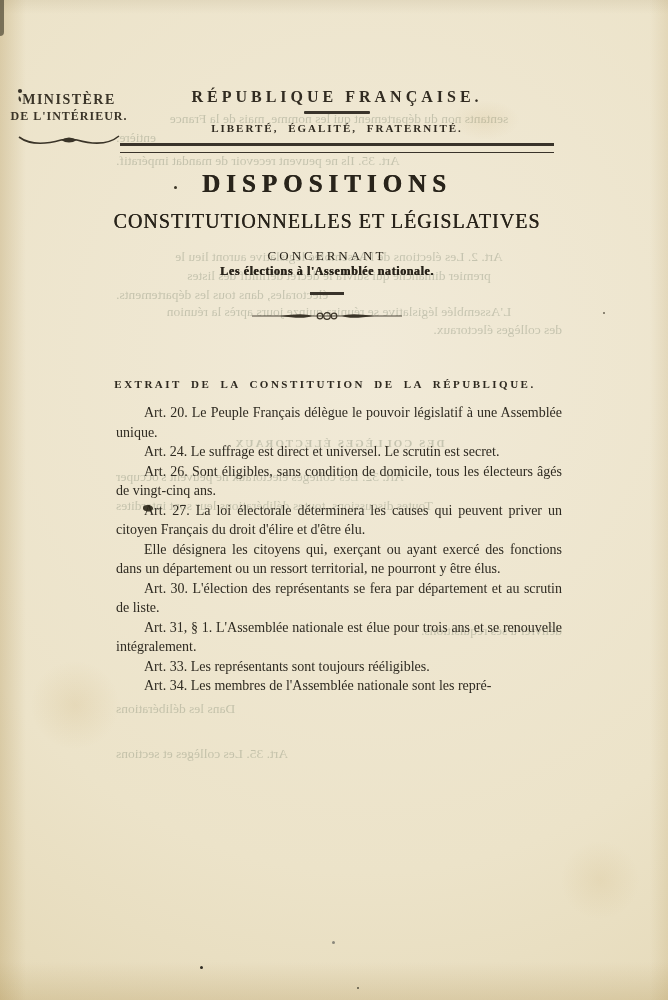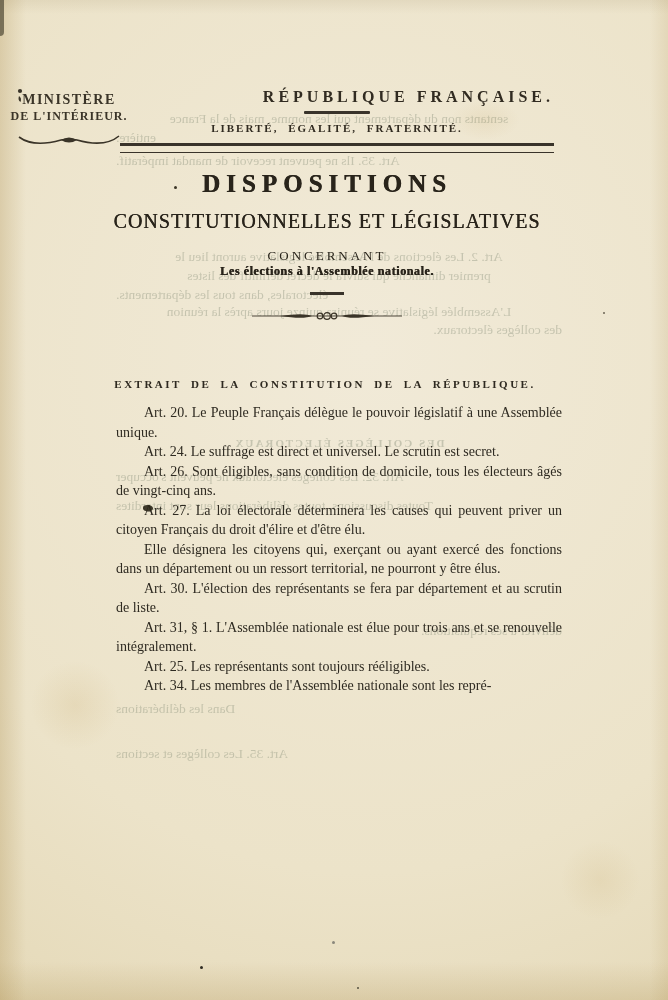--- a/index.html
+++ b/index.html
@@ -28,21 +28,21 @@
     text-align:center;color:#3a3428;
   }
   .stamp .l1{font-size:14px;font-weight:bold;letter-spacing:1.5px;}
   .stamp .l2{font-size:12px;font-weight:bold;letter-spacing:1px;margin-top:1px;}
   .stamp .mark{position:absolute;left:6px;top:-4px;}
   .stamp svg.flourish{display:block;margin:8px auto 0 auto;}
   
   .masthead{
     position:absolute;left:120px;top:88px;width:434px;text-align:center;
   }
-  .republic{font-size:16px;font-weight:bold;letter-spacing:4px;text-align:right;}
+  .republic{font-size:16px;font-weight:bold;letter-spacing:4px;}
   .rule-short{width:66px;height:3px;background:#39332a;margin:5px auto 8px auto;border-radius:1px;}
   .motto{font-size:11px;font-weight:bold;letter-spacing:2px;word-spacing:5px;}
   .rule-double{height:6px;border-top:3px solid #39332a;border-bottom:1px solid #39332a;margin-top:9px;}
   
   .titleblock{
     position:absolute;left:92px;top:170px;width:470px;text-align:center;color:#29241b;
   }
   .t1{font-size:25px;font-weight:bold;letter-spacing:6px;text-shadow:.5px 0 currentColor;}
   .t2{font-size:20px;letter-spacing:1px;margin-top:12px;text-shadow:.3px 0 currentColor;}
   .t3{font-size:13px;letter-spacing:3px;margin-top:15px;}
@@ -137,21 +137,21 @@
   <div class="section-heading">EXTRAIT DE LA CONSTITUTION DE LA RÉPUBLIQUE.</div>
 
   <div class="bodytext">
     <p>Art. 20. Le Peuple Français délègue le pouvoir législatif à une Assemblée unique.</p>
     <p>Art. 24. Le suffrage est direct et universel. Le scrutin est secret.</p>
     <p>Art. 26. Sont éligibles, sans condition de domicile, tous les électeurs âgés de vingt-cinq ans.</p>
     <p>Art. 27. La loi électorale déterminera les causes qui peuvent priver un citoyen Français du droit d'élire et d'être élu.</p>
     <p>Elle désignera les citoyens qui, exerçant ou ayant exercé des fonctions dans un département ou un ressort territorial, ne pourront y être élus.</p>
     <p>Art. 30. L'élection des représentants se fera par département et au scrutin de liste.</p>
     <p>Art. 31, § 1. L'Assemblée nationale est élue pour trois ans et se renouvelle intégralement.</p>
-    <p>Art. 25. Les représentants sont toujours rééligibles.</p>
+    <p>Art. 33. Les représentants sont toujours rééligibles.</p>
     <p>Art. 34. Les membres de l'Assemblée nationale sont les repré-</p>
   </div>
 
   <div class="speck" style="top:505px;left:143px;width:10px;height:6px;background:#2b2719;opacity:.9;border-radius:45% 55% 50% 50%;"></div>
 
   <div class="speck" style="top:186px;left:174px;width:3px;height:3px;background:#3c3627;"></div>
   <div class="speck" style="top:312px;left:603px;width:2px;height:2px;background:#6b6454;"></div>
   <div class="speck" style="top:941px;left:332px;width:3px;height:3px;background:#8a877c;"></div>
   <div class="speck" style="top:966px;left:200px;width:3px;height:3px;background:#2f2b22;"></div>
   <div class="speck" style="top:987px;left:357px;width:2px;height:2px;background:#55503f;"></div>

